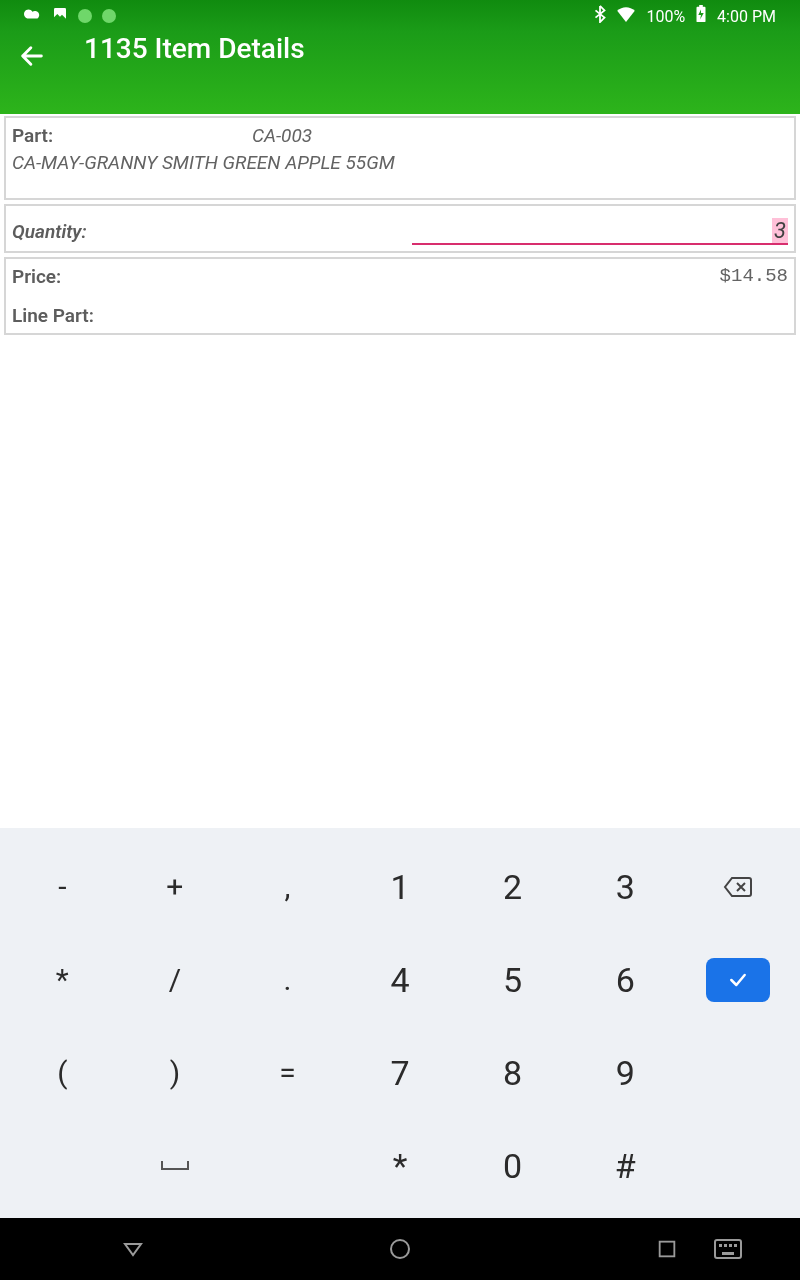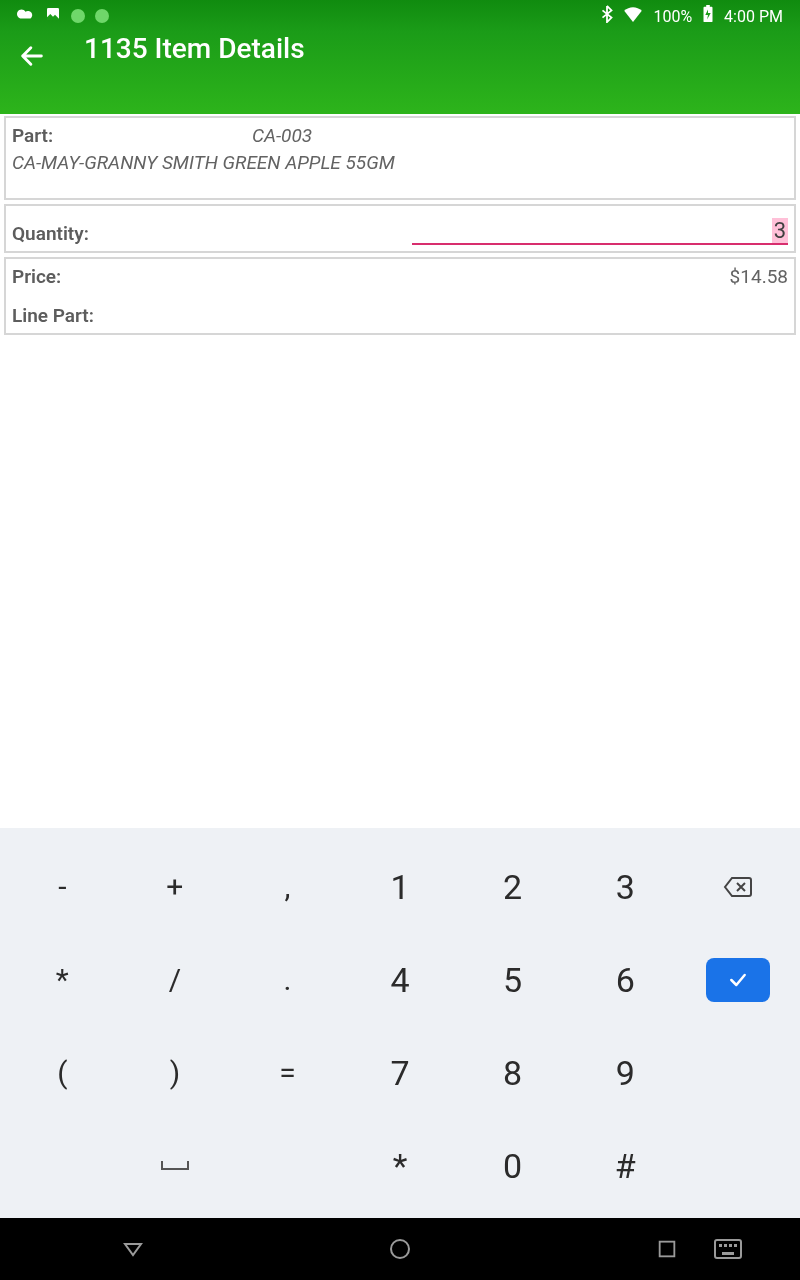--- a/index.html
+++ b/index.html
@@ -3,21 +3,21 @@
 <meta charset="utf-8">
 <style>
   * { margin: 0; padding: 0; box-sizing: border-box; font-family: Roboto, "Helvetica Neue", Arial, sans-serif; }
   html, body { width: 800px; height: 1280px; background: #fff; overflow: hidden; }
 
   
   .status-bar {
     height: 32px;
     background: linear-gradient(to bottom, #108b0f, #1b9c18);
     display: flex; align-items: center; justify-content: space-between;
-    padding: 0 17px; color: #fff; font-size: 16px;
+    padding: 0 24px; color: #fff; font-size: 16px;
   }
   .status-left, .status-right { display: flex; align-items: center; gap: 10px; }
   .status-left .dot { width: 14px; height: 14px; border-radius: 50%; background: #6fd76a; }
 
   
   .app-bar {
     height: 82px;
     background: linear-gradient(to bottom, #1b9c18, #2db41b);
     display: flex; align-items: flex-start; gap: 28px;
     padding: 0 8px 0 8px; color: #fff;
@@ -28,23 +28,23 @@
   
   .card {
     margin: 2px 4px;
     border: 2px solid #d6d6d6;
     background: #fff;
     padding: 4px 6px;
   }
   .row { display:flex; padding: 2px 0; color:#636363; font-size:19px; }
   .row .label { width: 240px; font-weight: 600; color:#5d5d5d; }
   .row .value { flex:1;font-style:italic; }
-  .row .value-right { flex:1; text-align:right; }
-
-  .qty-card .row { align-items: flex-end; }
+  .row .value-right { flex:1; text-align:right;font-family:Liberation Mono, monospace; }
+
+  .qty-card .row { align-items: center; font-style: italic; }
   .qty-input-wrap {
     flex:1; display:flex; justify-content:flex-end;
     border-bottom: 2px solid #d82e6e;
   }
   .qty-hl { background:#ffc0d8; padding:0 2px; color:#404040; font-size:22px; }
 
   
   .spacer { flex:1; }
 
   

